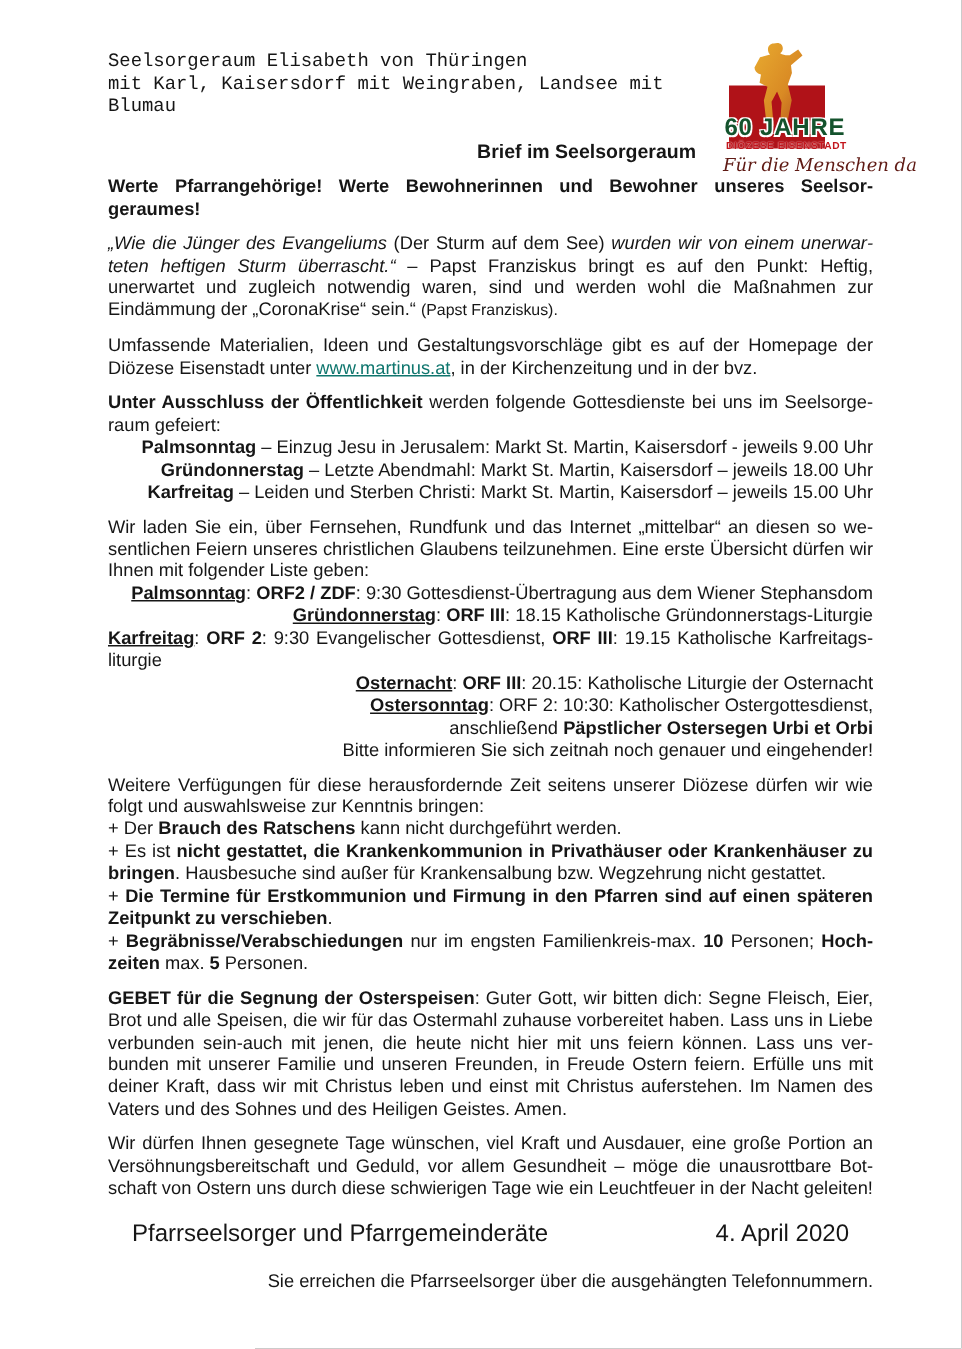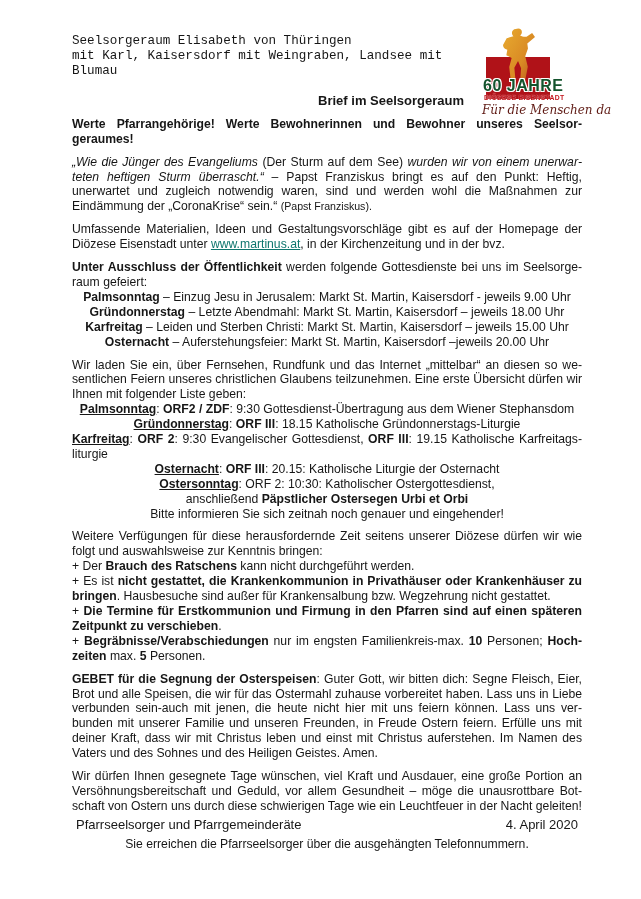--- a/index.html
+++ b/index.html
@@ -22,29 +22,29 @@
     width: 392px; text-align: right; font-weight: bold;
     font-size: 13px; line-height: 15.2px;
     margin: 13px 0 9px 0;
   }
   
   .body p {
     margin: 0; font-size: 12.2px; line-height: 14.9px;
     text-align: justify; hyphens: manual; -webkit-hyphens: manual;
   }
   .body p.gap { margin-top: 8px; }
-  .body p.nowrap { white-space: nowrap; text-align: center; }
+  .body p.nowrap { white-space: nowrap; text-align: right; }
   .b { font-weight: bold; }
   .i { font-style: italic; }
   .u { text-decoration: underline; }
   .small { font-size: 10.6px; }
   a.doclink { color: #0f766e; text-decoration: underline; cursor: pointer; }
   .sig-row {
     display: flex; justify-content: space-between;
-    font-size: 13px; line-height: 14.9px; margin: 4px; align-items: center;
+    font-size: 16px; line-height: 14.9px; margin: 16px; align-items: center;
   }
   
   .logo { position: absolute; top: 27px; right: 49px; width: 110px; height: 92px; }
   .logo-square { position: absolute; left: 4px; top: 30px; width: 64px; height: 42px; background: #b01218; }
   .logo-figure { position: absolute; left: 12px; top: 0; width: 42px; height: 64px; z-index: 1; }
   .logo-60 {
     position: absolute; left: 1px; top: 50px; z-index: 2;
     font-size: 16px; font-weight: bold; color: #14532d; white-space: nowrap;
     letter-spacing: 0.5px;
     text-shadow: -1px -1px 0 #fff, 1px -1px 0 #fff, -1px 1px 0 #fff, 1px 1px 0 #fff;
@@ -92,21 +92,20 @@
     <div class="doc-title">Brief im Seelsorgeraum</div>
 
     <div class="body" id="doc-body">
         <p class="gap"><span class="b">Werte Pfarrangehörige! Werte Bewohnerinnen und Bewohner unseres Seelsor­geraumes!</span></p>
         <p class="gap"><span class="i">„Wie die Jünger des Evangeliums </span><span>(Der Sturm auf dem See) </span><span class="i">wurden wir von einem unerwar­teten heftigen Sturm überrascht.“</span><span> – Papst Franziskus bringt es auf den Punkt: Heftig, unerwartet und zugleich notwendig waren, sind und werden wohl die Maßnahmen zur Eindäm­mung der „CoronaKrise“ sein.“ </span><span class="small">(Papst Franziskus).</span></p>
         <p class="gap"><span>Umfassende Materialien, Ideen und Gestaltungsvorschläge gibt es auf der Homepage der Diözese Eisenstadt unter </span><a href="#" class="doclink">www.martinus.at</a><span>, in der Kirchenzeitung und in der bvz.</span></p>
         <p class="gap"><span class="b">Unter Ausschluss der Öffentlichkeit</span><span> werden folgende Gottesdienste bei uns im Seelsorge­raum gefeiert:</span></p>
         <p class="nowrap"><span class="b">Palmsonntag</span><span> – Einzug Jesu in Jerusalem: Markt St. Martin, Kaisersdorf - jeweils 9.00 Uhr</span></p>
         <p class="nowrap"><span class="b">Gründonnerstag</span><span> – Letzte Abendmahl: Markt St. Martin, Kaisersdorf – jeweils 18.00 Uhr</span></p>
         <p class="nowrap"><span class="b">Karfreitag</span><span> – Leiden und Sterben Christi: Markt St. Martin, Kaisersdorf – jeweils 15.00 Uhr</span></p>
-        <p class="nowrap"><span class="b">Osternacht</span><span> – Auferstehungsfeier: Markt St. Martin, Kaisersdorf –jeweils 20.00 Uhr</span></p>
         <p class="gap"><span>Wir laden Sie ein, über Fernsehen, Rundfunk und das Internet „mittelbar“ an diesen so we­sentlichen Feiern unseres christlichen Glaubens teilzunehmen. Eine erste Übersicht dürfen wir Ihnen mit folgender Liste geben:</span></p>
         <p class="nowrap"><span class="b u">Palmsonntag</span><span>: </span><span class="b">ORF2 / ZDF</span><span>: 9:30 Gottesdienst-Übertragung aus dem Wiener Stephansdom</span></p>
         <p class="nowrap"><span class="b u">Gründonnerstag</span><span>: </span><span class="b">ORF III</span><span>: 18.15 Katholische Gründonnerstags-Liturgie</span></p>
         <p><span class="b u">Karfreitag</span><span>: </span><span class="b">ORF 2</span><span>: 9:30 Evangelischer Gottesdienst, </span><span class="b">ORF III</span><span>: 19.15 Katholische Karfreitags­liturgie</span></p>
         <p class="nowrap"><span class="b u">Osternacht</span><span>: </span><span class="b">ORF III</span><span>: 20.15: Katholische Liturgie der Osternacht</span></p>
         <p class="nowrap"><span class="b u">Ostersonntag</span><span>: ORF 2: 10:30: Katholischer Ostergottesdienst,</span></p>
         <p class="nowrap"><span>anschließend </span><span class="b">Päpstlicher Ostersegen Urbi et Orbi</span></p>
         <p class="nowrap"><span>Bitte informieren Sie sich zeitnah noch genauer und eingehender!</span></p>
         <p class="gap"><span>Weitere Verfügungen für diese herausfordernde Zeit seitens unserer Diözese dürfen wir wie folgt und auswahlsweise zur Kenntnis bringen:</span></p>
         <p><span>+ Der </span><span class="b">Brauch des Ratschens</span><span> kann nicht durchgeführt werden.</span></p>

